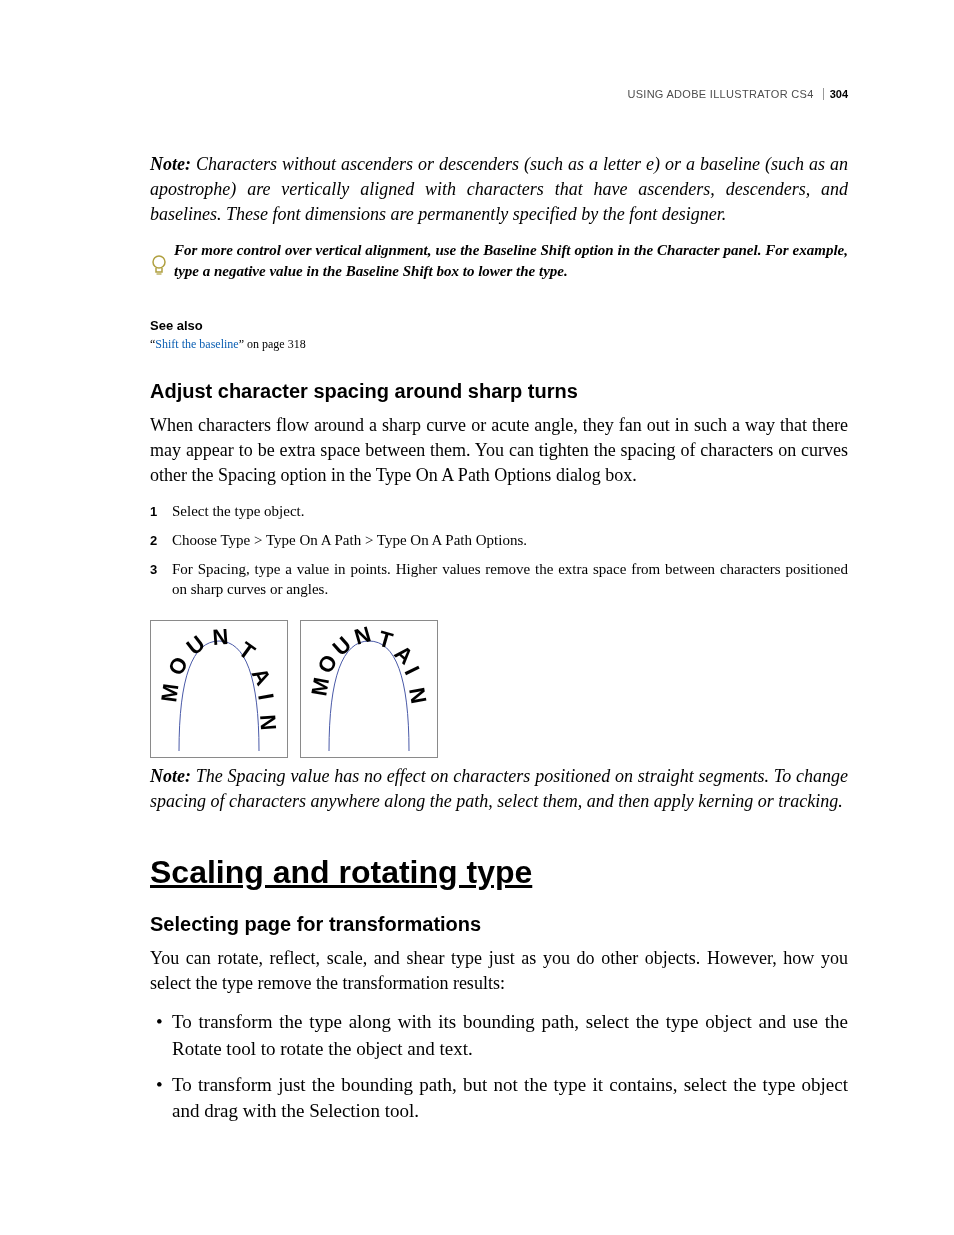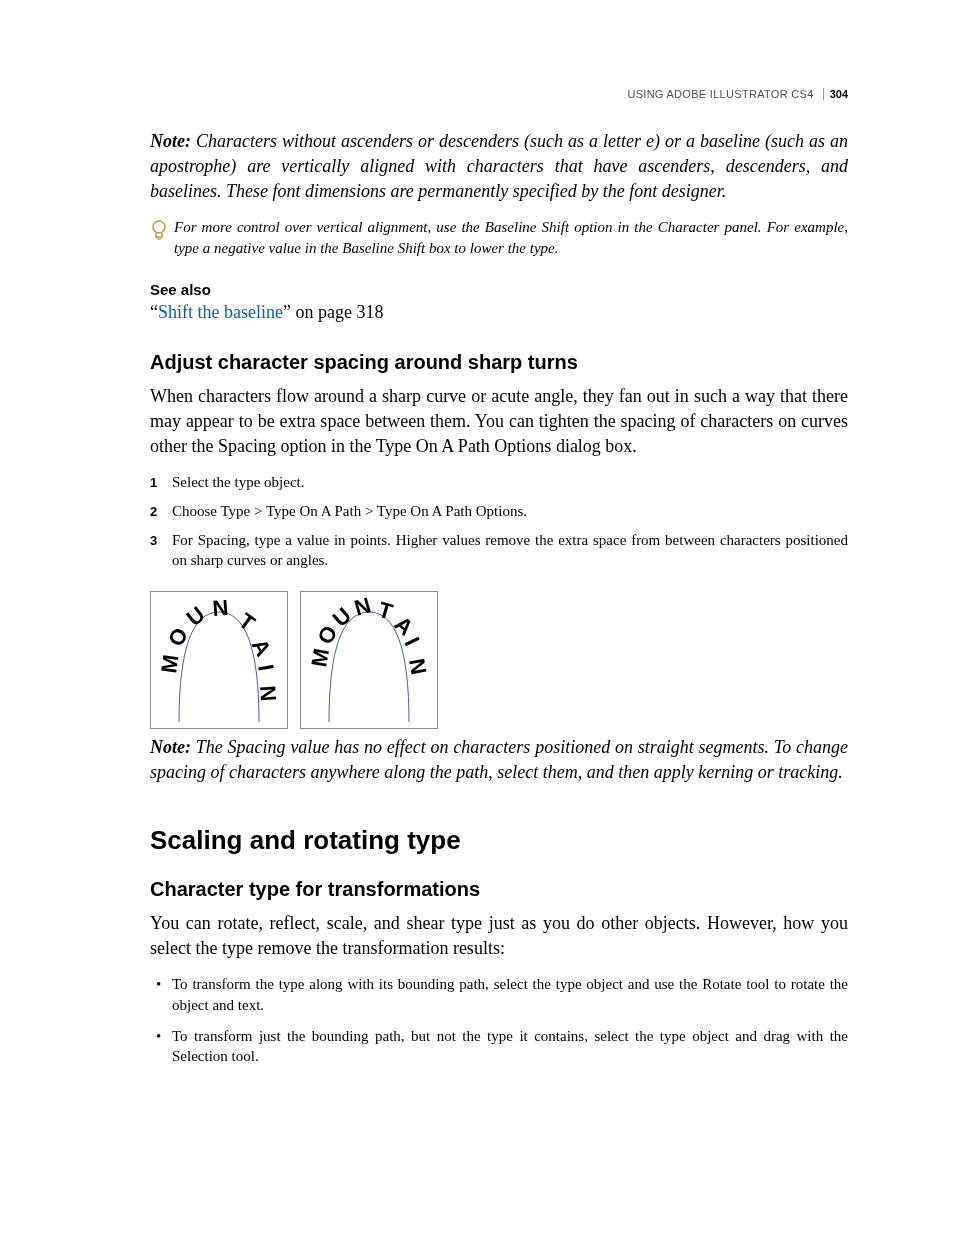--- a/index.html
+++ b/index.html
@@ -12,21 +12,21 @@
   }
   .page {
     padding: 88px 106px 60px 150px;
     box-sizing: border-box;
   }
   .header {
     text-align: right;
     font-family: "Myriad Pro", "Helvetica Neue", Arial, sans-serif;
     font-size: 11px;
     color: #4d4d4d;
-    margin-bottom: 29px;
+    margin-bottom: 52px;
   }
   .header-line1 {
     display: inline-block;
     letter-spacing: 0.3px;
   }
   .header-pagenum {
     display: inline-block;
     border-left: 1px solid #999;
     padding-left: 6px;
     margin-left: 6px;
@@ -47,42 +47,43 @@
   }
   .note-label, .bold-inline {
     font-weight: 700;
     font-style: italic;
   }
   .italic {
     font-style: italic;
   }
   .tip-row {
     display: flex;
-    align-items: flex-start;
+    align-items: flex-end;
     margin: 2px 0 18px 0;
+    font-weight: bold;
   }
   .tip-icon {
     flex: 0 0 auto;
     margin-right: 6px;
     margin-top: 2px;
   }
   .tip-text {
     font-size: 15px;
     line-height: 1.38;
     font-style: italic;
     text-align: justify;
   }
   .see-also {
     font-family: "Myriad Pro", "Helvetica Neue", Arial, sans-serif;
     font-weight: 700;
-    font-size: 15px;
-    margin: 22px 0 4px 0;
+    font-size: 13px;
+    margin: 36px 0 4px 0;
   }
   .see-also-link-row {
-    font-size: 18px;
+    font-size: 12px;
     margin-bottom: 28px;
   }
   .link {
     color: #0b5fb3;
   }
   h2.section {
     font-family: "Myriad Pro", "Helvetica Neue", Arial, sans-serif;
     font-weight: 700;
     font-size: 20px;
     margin: 22px 0 10px 0;
@@ -125,30 +126,31 @@
   }
   .fig-caption {
     font-size: 12px;
     font-style: italic;
     color: #222;
     margin: 4px 0 22px 0;
   }
   h1.major {
     font-family: "Myriad Pro", "Helvetica Neue", Arial, sans-serif;
     font-weight: 700;
-    font-size: 26px;
+    font-size: 32px;
     margin: 40px 0 18px 0;
+    text-decoration: underline;
   }
   ul.bullets {
     list-style: none;
     padding: 0;
     margin: 0;
   }
   ul.bullets > li {
-    font-size: 15px;
+    font-size: 19px;
     line-height: 1.38;
     margin: 0 0 10px 0;
     padding-left: 22px;
     position: relative;
     text-align: justify;
   }
   ul.bullets > li::before {
     content: "•";
     position: absolute;
     left: 6px;
@@ -230,21 +232,21 @@
       </svg>
     </div>
   </div>
 
   <p class="body italic">
     <span class="note-label">Note:</span><span> The Spacing value has no effect on characters positioned on straight segments. To change spacing of characters anywhere along the path, select them, and then apply kerning or tracking.</span>
   </p>
 
   <h1 class="major">Scaling and rotating type</h1>
 
-  <h2 class="section">Character type for transformations</h2>
+  <h2 class="section">Selecting page for transformations</h2>
   <p class="body">You can rotate, reflect, scale, and shear type just as you do other objects. However, how you select the type remove the transformation results:</p>
 
   <ul class="bullets">
     <li>To transform the type along with its bounding path, select the type object and use the Rotate tool to rotate the object and text.</li>
     <li>To transform just the bounding path, but not the type it contains, select the type object and drag with the Selection tool.</li>
   </ul>
 
 </div>
 
 </body></html>

